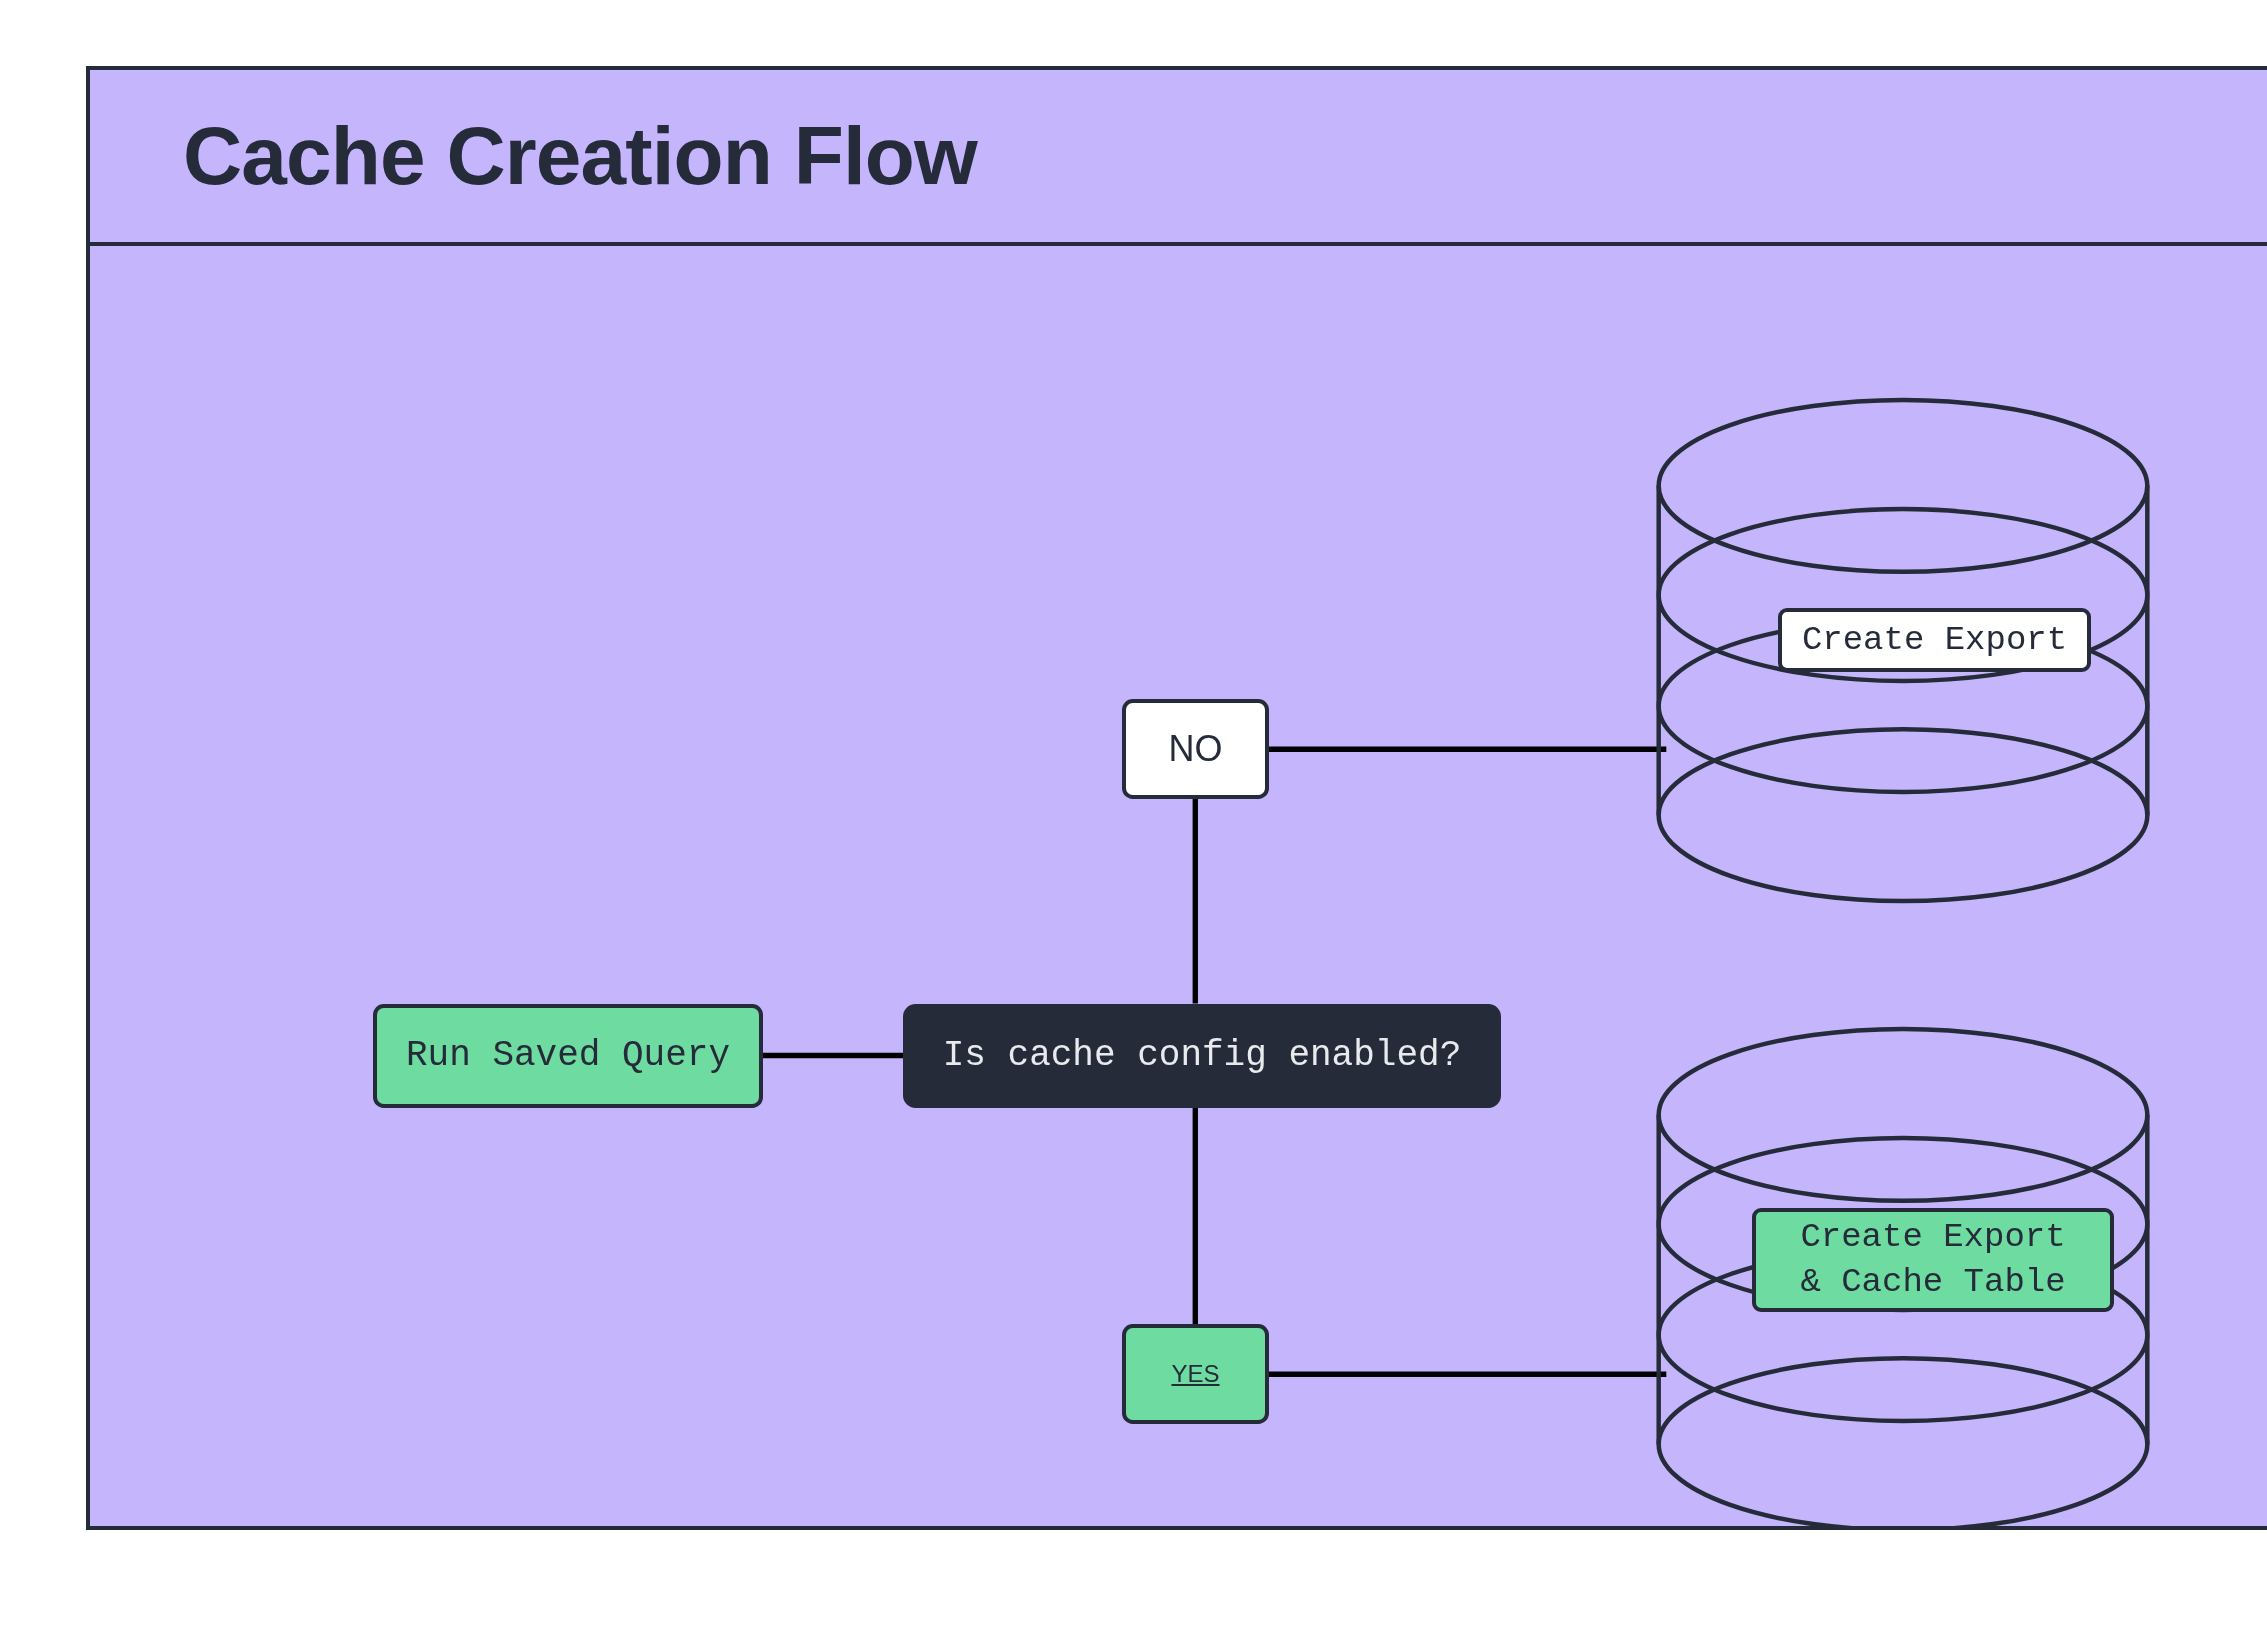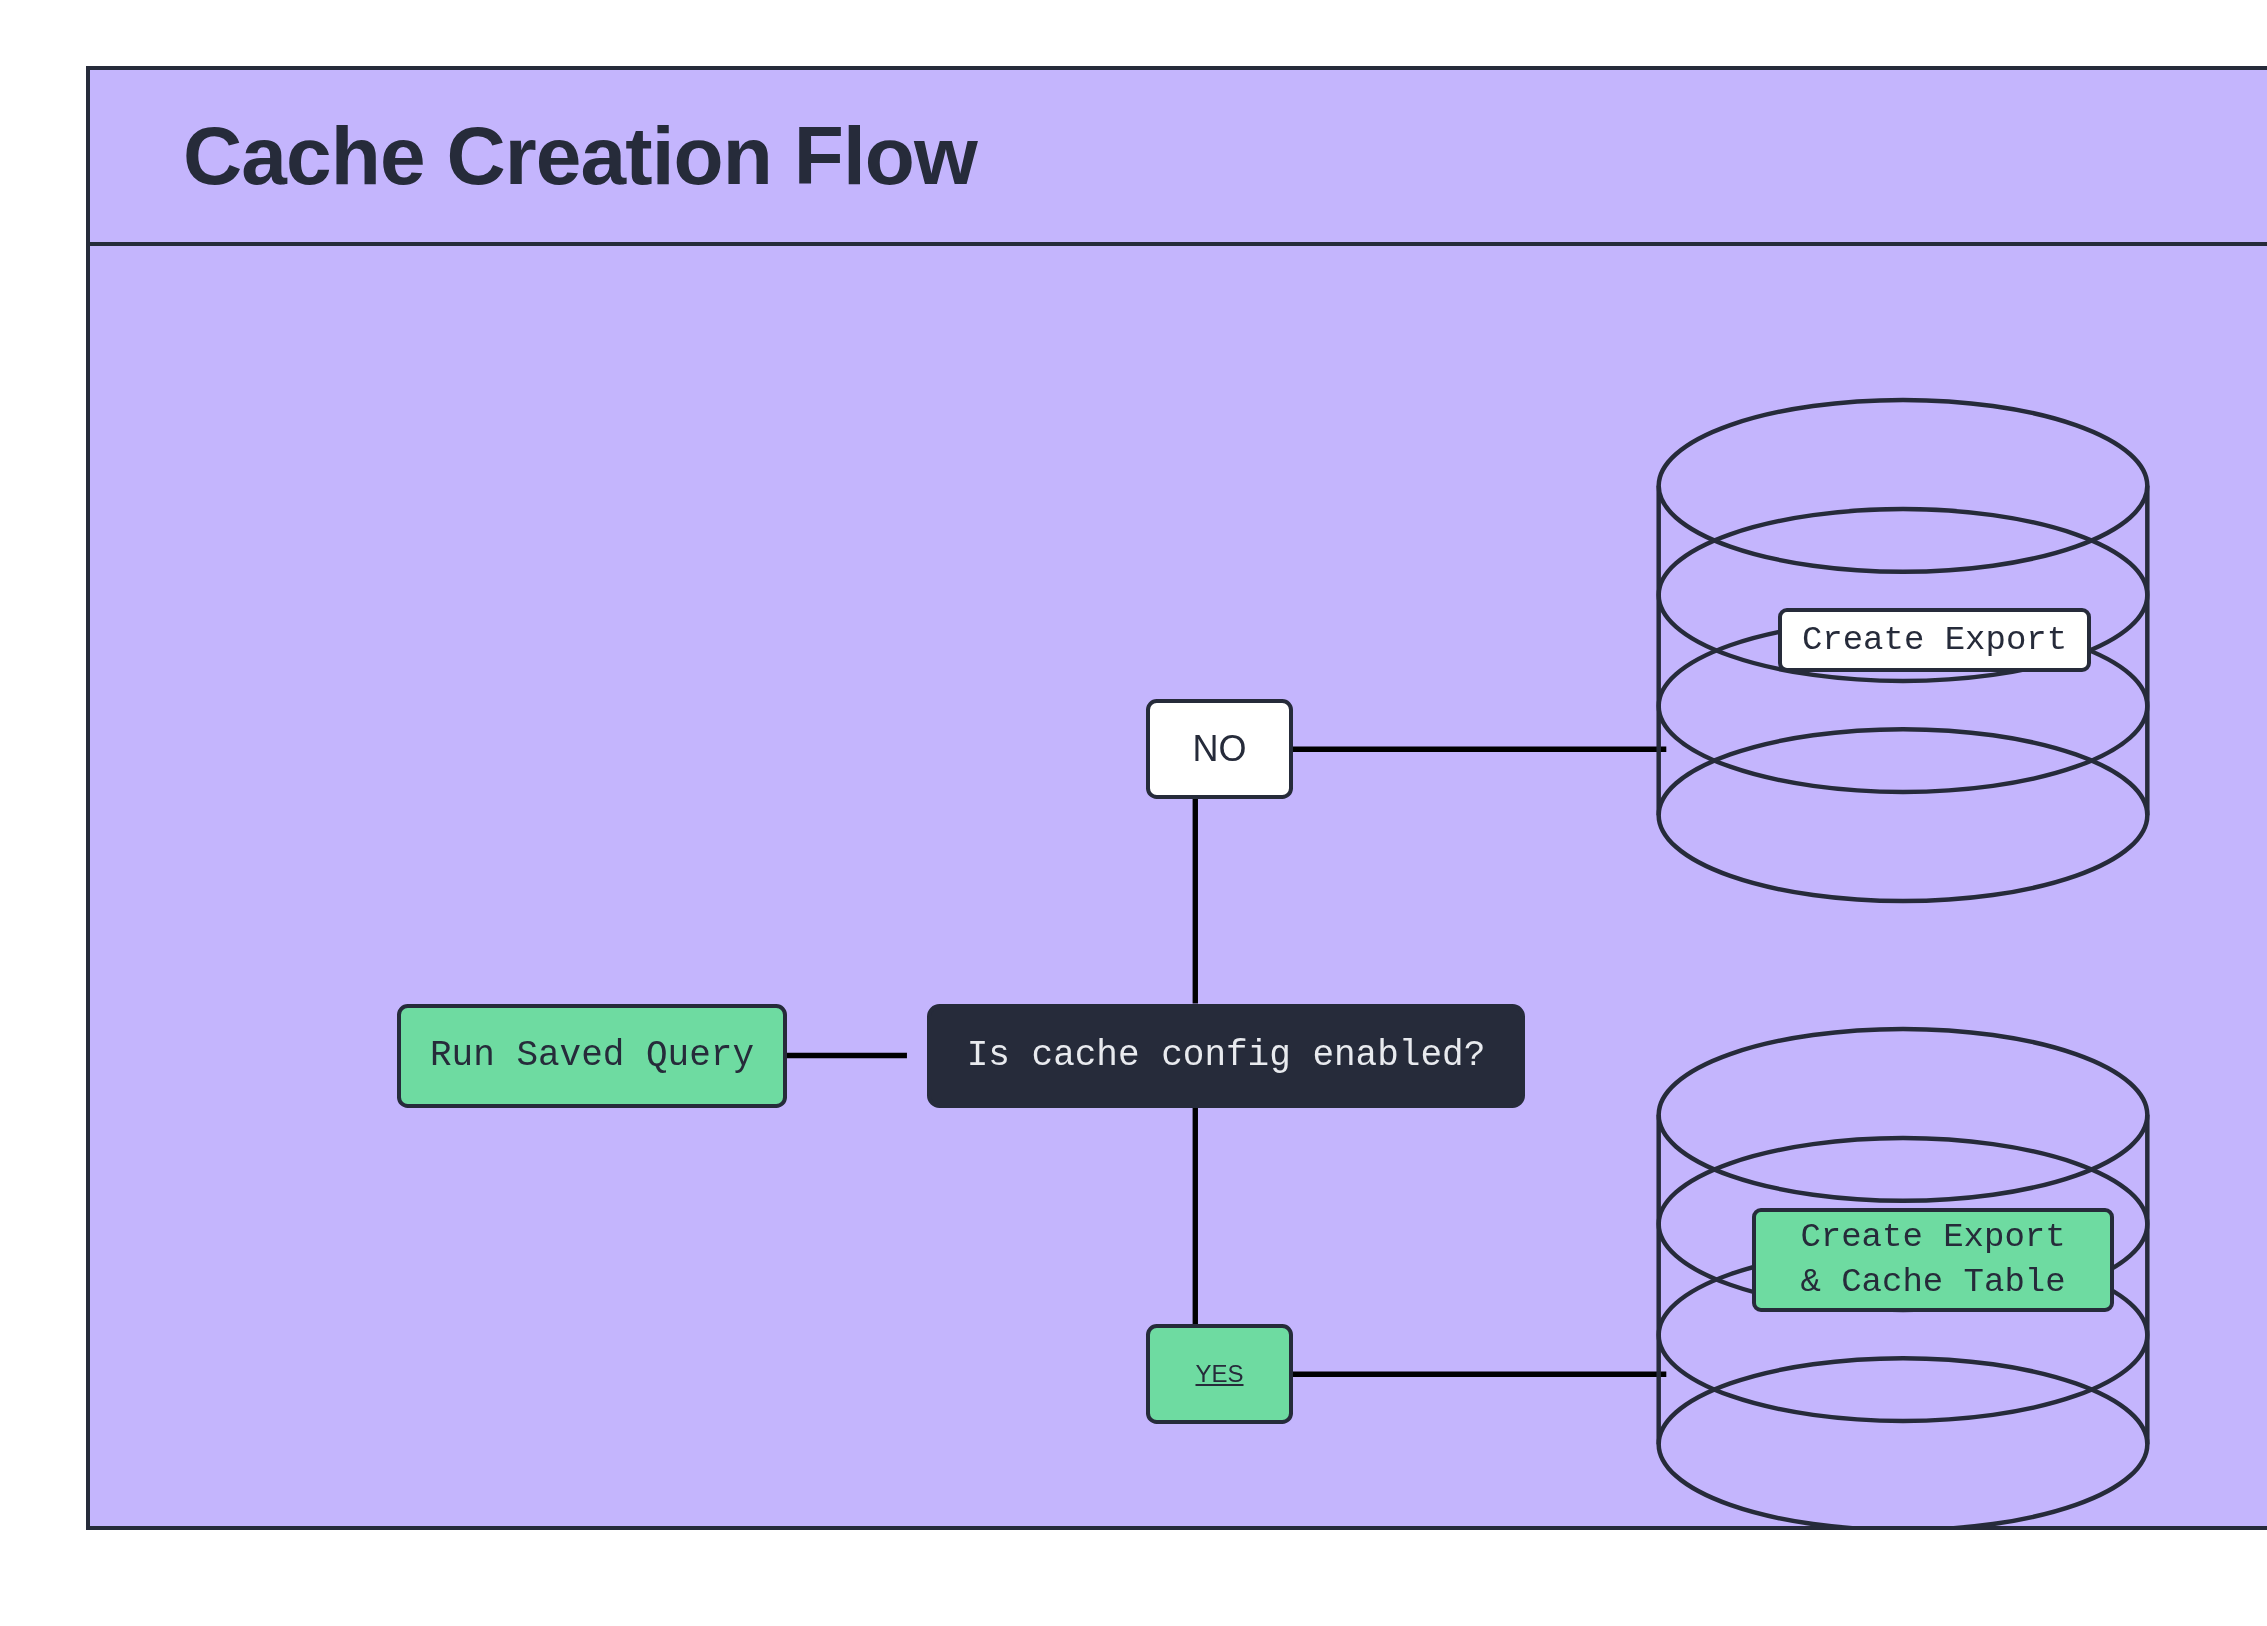--- a/index.html
+++ b/index.html
@@ -75,21 +75,20 @@
     display: flex;
     align-items: center;
     justify-content: center;
     text-align: right;
     border: 4.5px solid #262B3A;
     border-radius: 10.7px;
     font-family: "Liberation Mono", monospace;
     color: #262B3A;
     white-space: pre;
     line-height: 1.34;
-    margin-left: 24px;
   }
 
   .node.green  { background: #6EDBA1; }
   .node.white  { background: #ffffff; }
   .node.dark   { background: #262B3A; color: #E8EAEE; border-color: #262B3A; }
 
   .node.sans {
     font-family: "Liberation Sans", sans-serif;
     font-weight: normal;
   }

